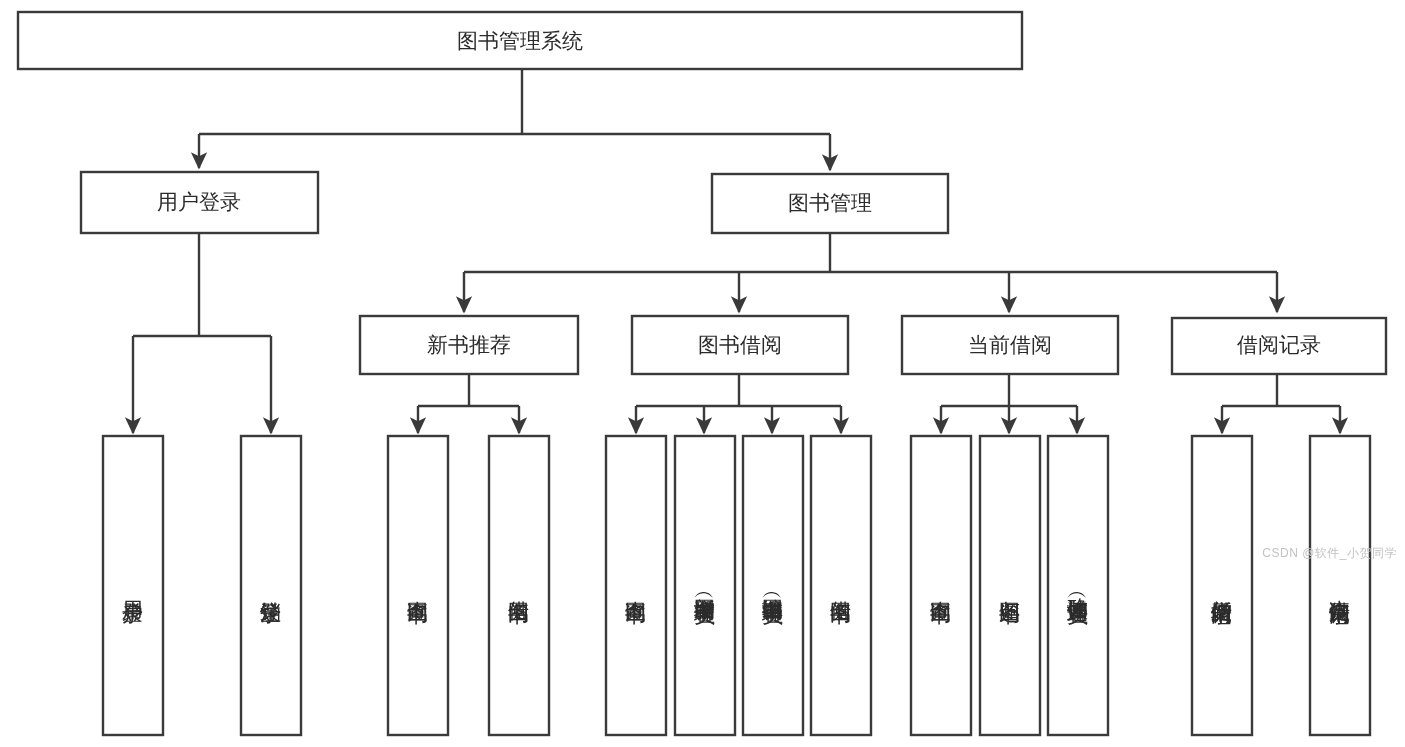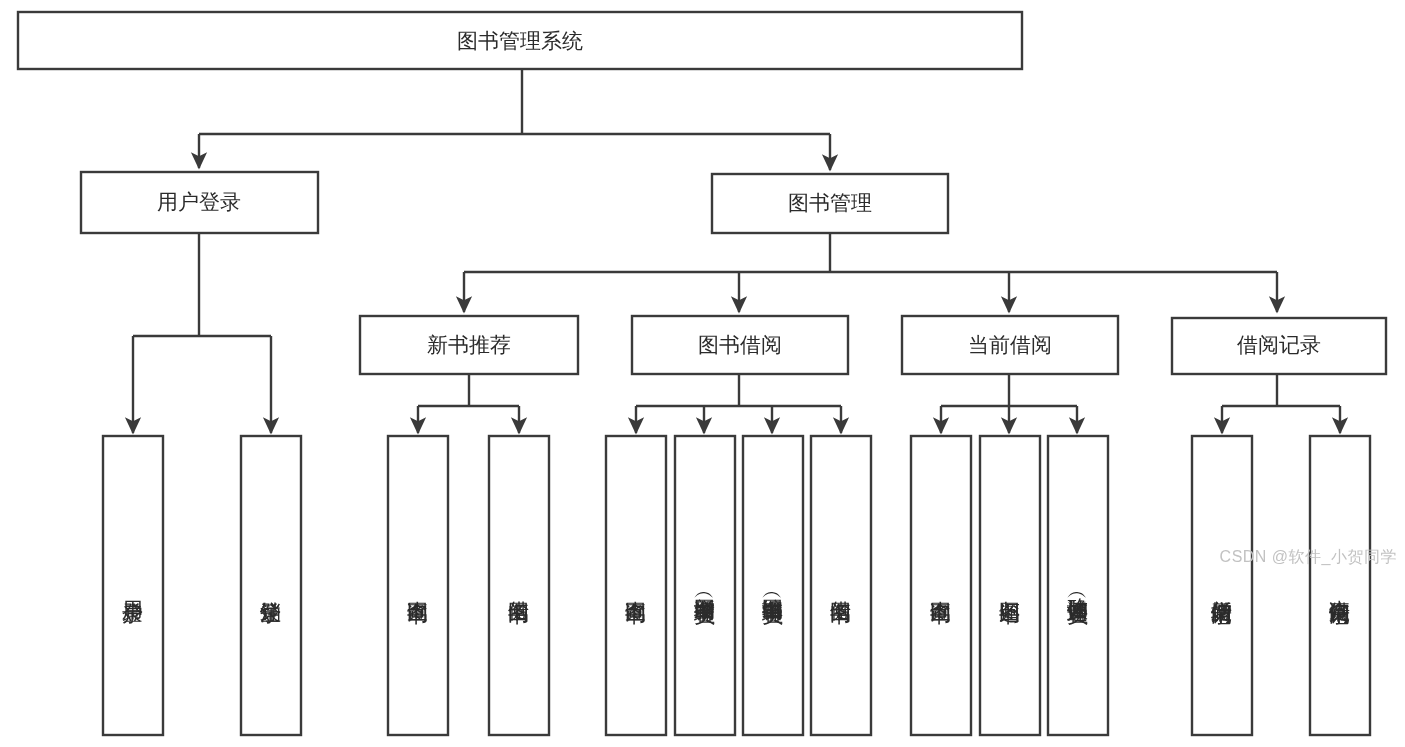--- a/index.html
+++ b/index.html
@@ -61,23 +61,23 @@
     white-space: nowrap;
     display: flex;
     align-items: center;
     justify-content: center;
     text-align: center;
     pointer-events: none;
   }
   .watermark {
     position: absolute;
     right: 8px;
-    bottom: 6px;
-    font-family: "Liberation Sans", "DejaVu Sans", sans-serif;
-    font-size: 16px;
+    bottom: 12px;
+    font-family: "Liberation Sans", "DejaVu Sans", sans-serif;
+    font-size: 12px;
     color: #c2c2c2;
     letter-spacing: 0.5px;
     white-space: nowrap;
   }
 </style>
 </head>
 <body>
 
 <div id="diagram-root">
 

